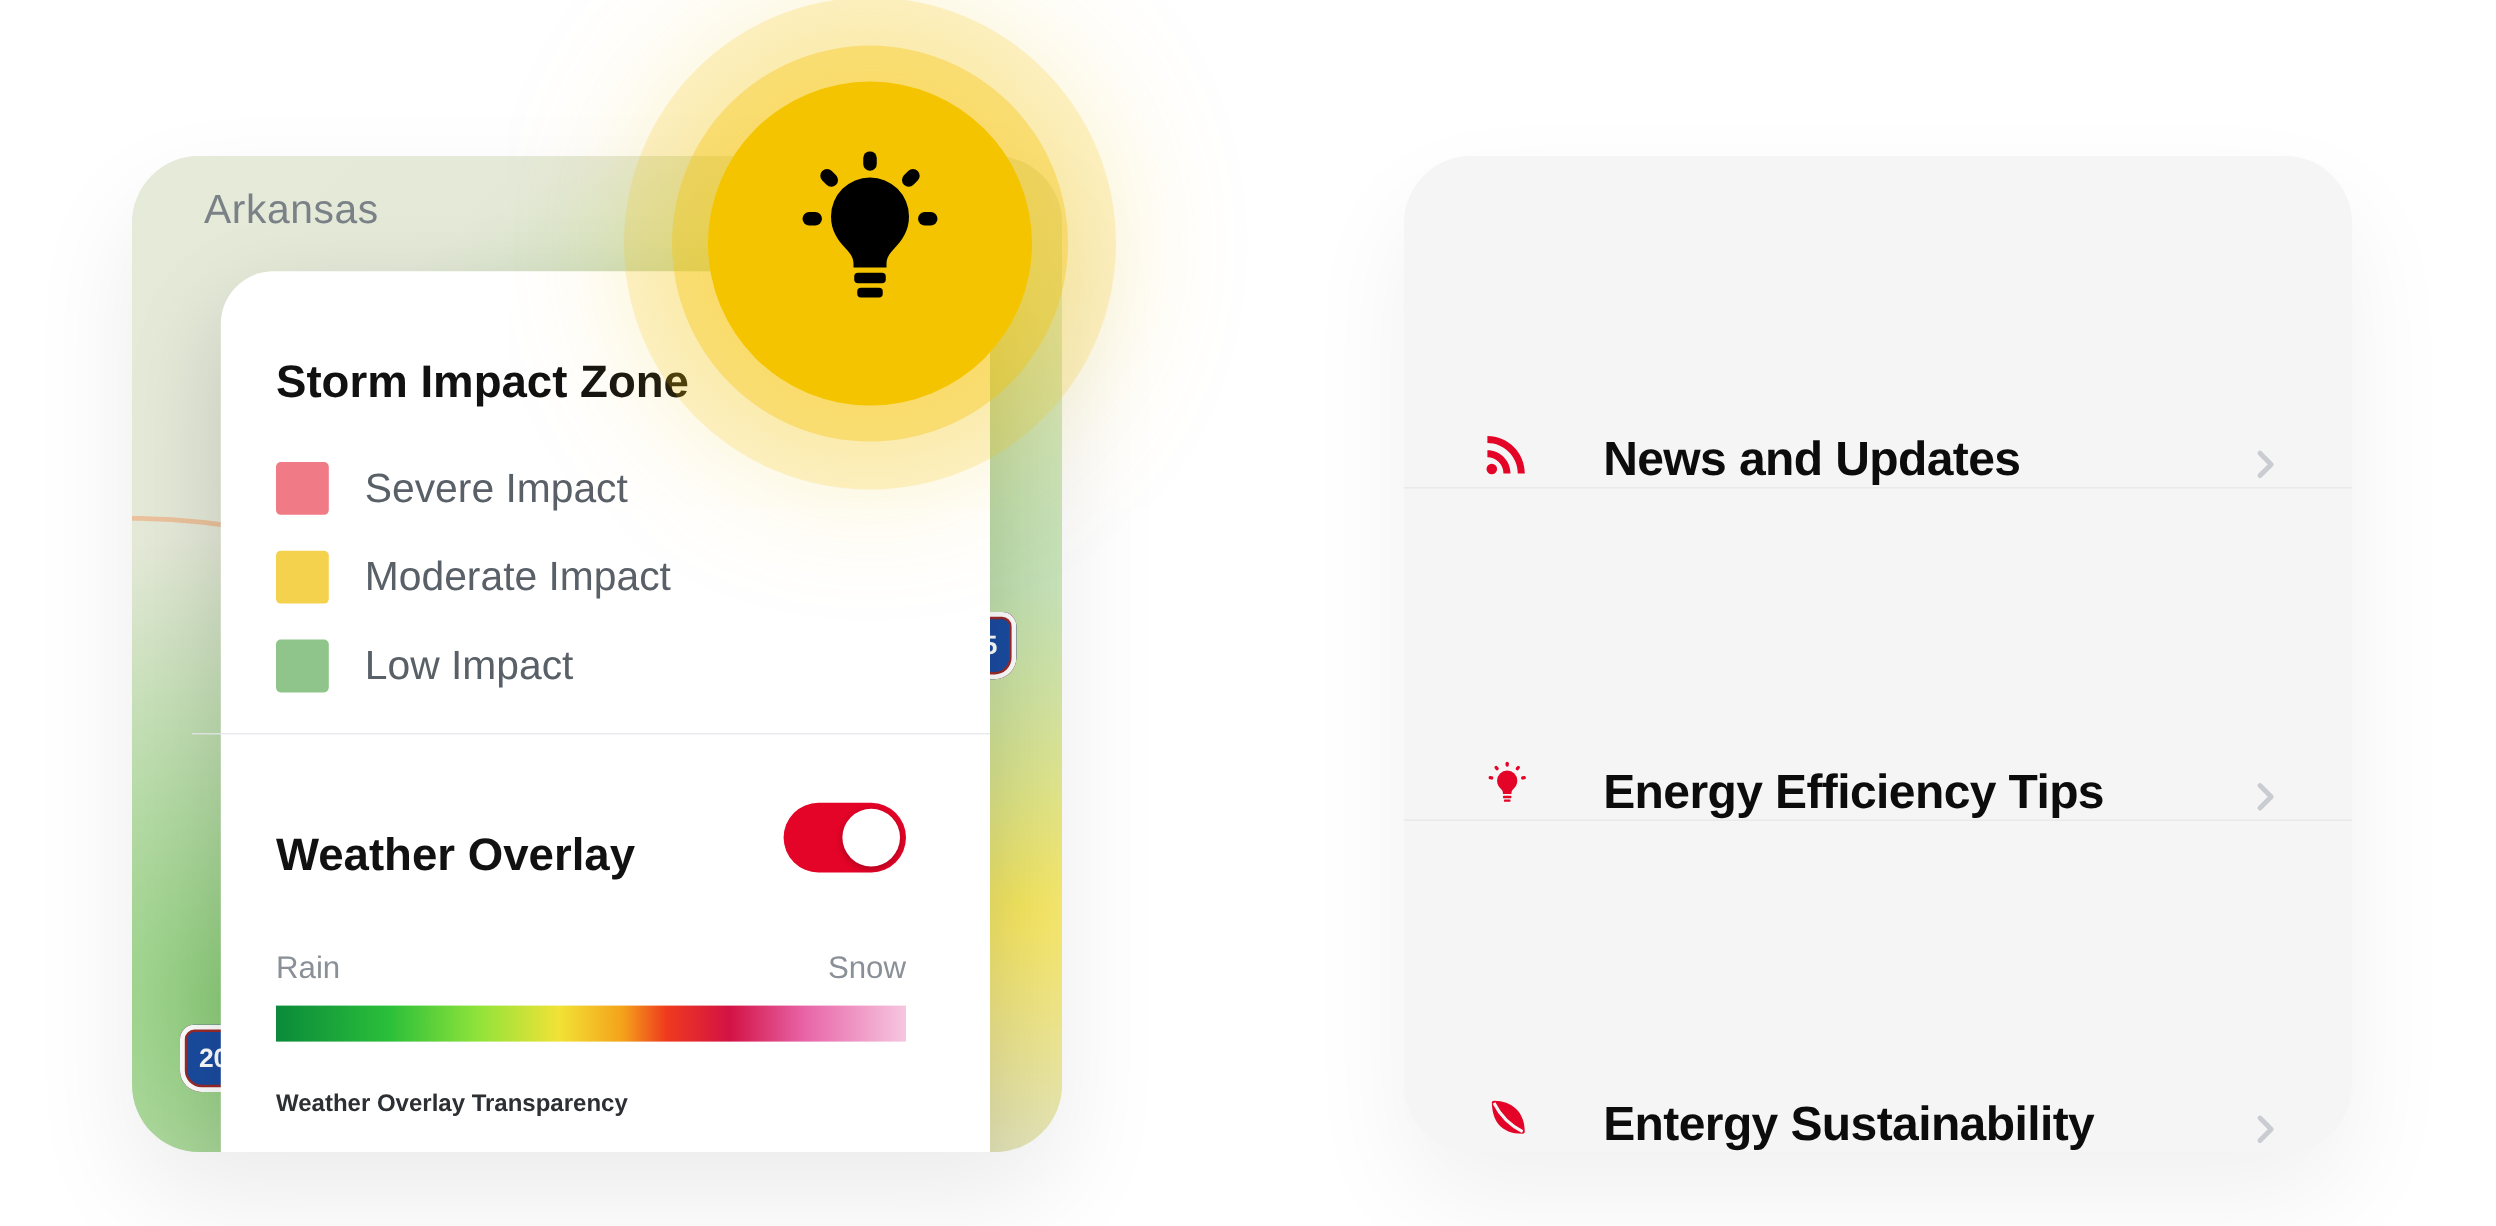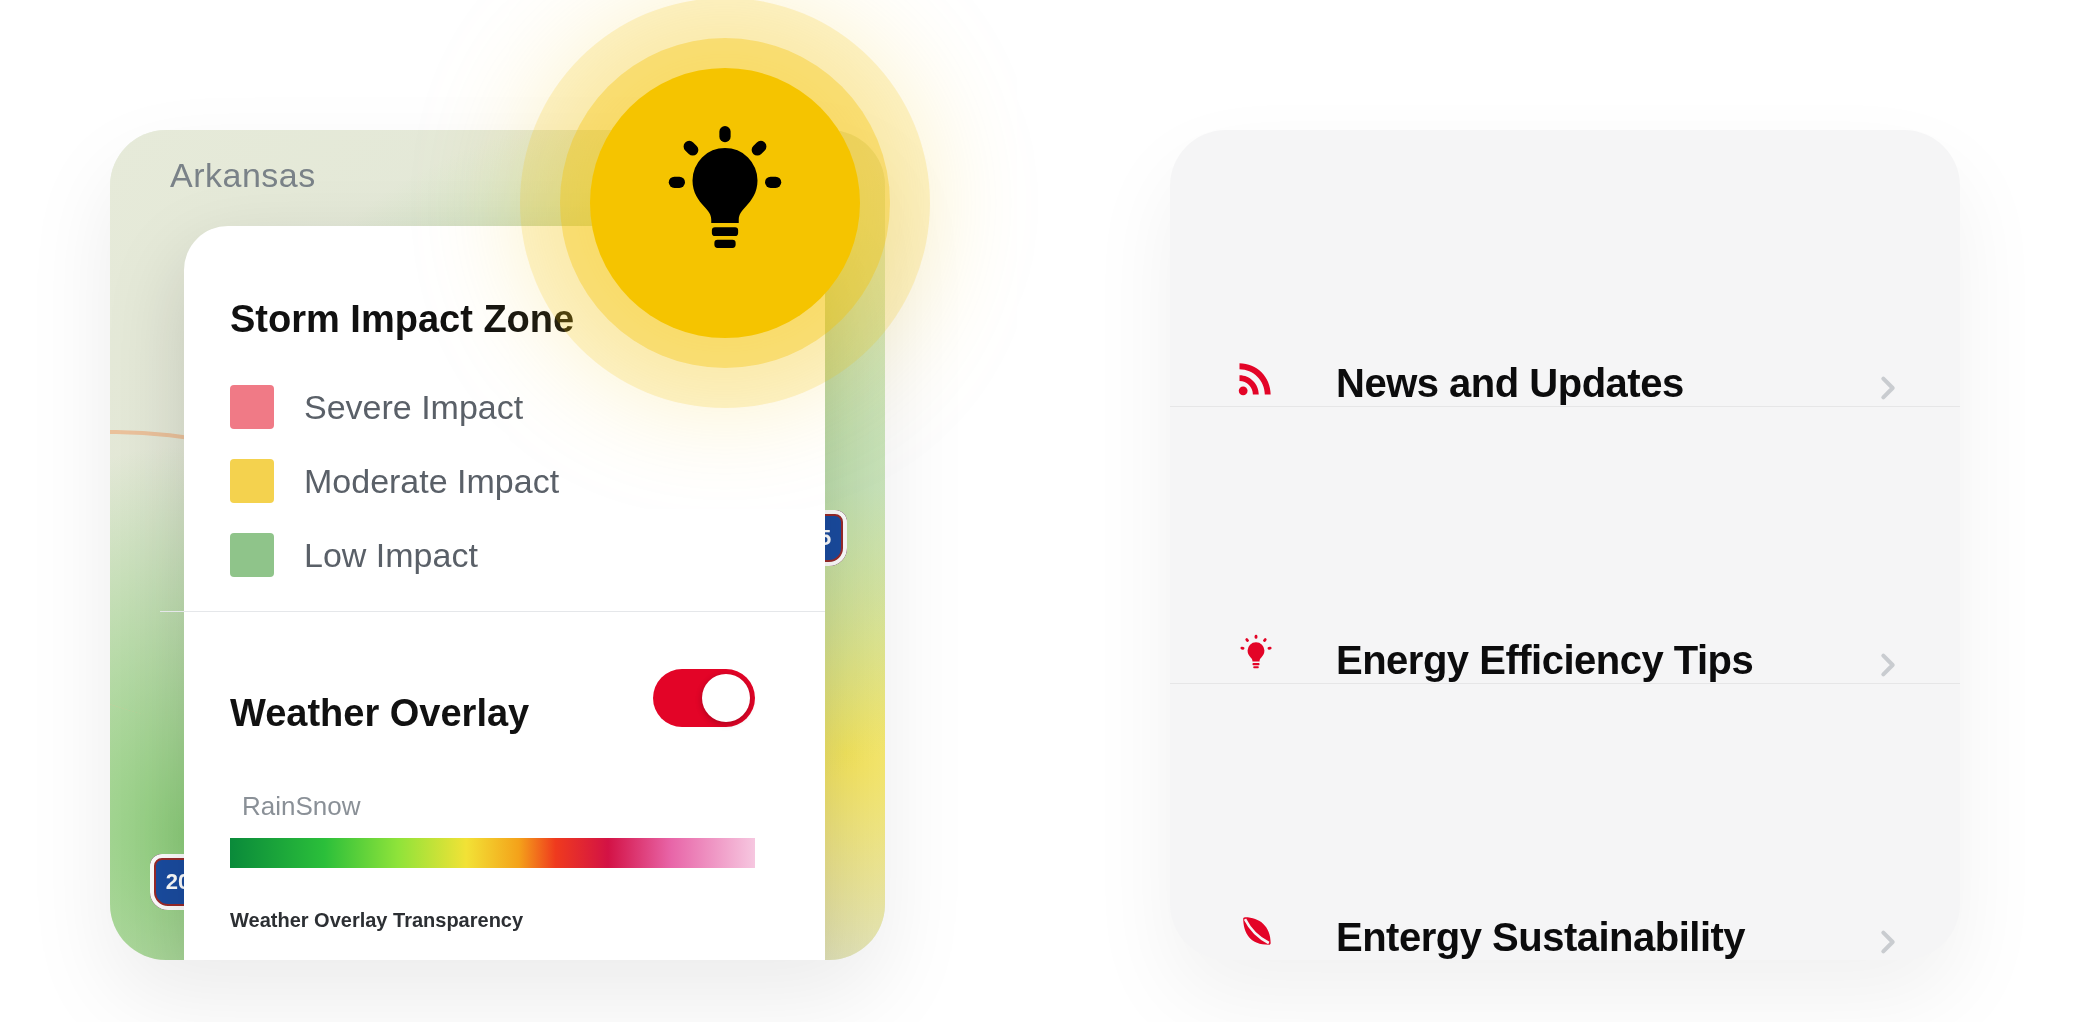--- a/index.html
+++ b/index.html
@@ -112,23 +112,23 @@
     cursor: pointer;
   }
   .toggle .knob {
     position: absolute; right: 5px; top: 5px;
     width: 48px; height: 48px;
     background: #fff; border-radius: 50%;
     box-shadow: 0 2px 6px rgba(0,0,0,0.25);
   }
 
   .scale-labels {
-    display: flex; 
+    display: flex; justify-content: space-between;
     margin-top: 56px;
-    font-size: 26px; color: #8a9097; margin-left: 12px;
+    font-size: 26px; color: #8a9097;
   }
   .scale-bar {
     height: 30px;
     margin-top: 16px;
     background: linear-gradient(90deg,
       #0a8a3a 0%, #2bbf3a 18%, #8fe33a 32%,
       #f2e236 45%, #f4a21a 55%, #ef3a1e 62%,
       #d31245 72%, #e865a8 84%, #f6c7e0 100%);
   }
   .transparency-label {

